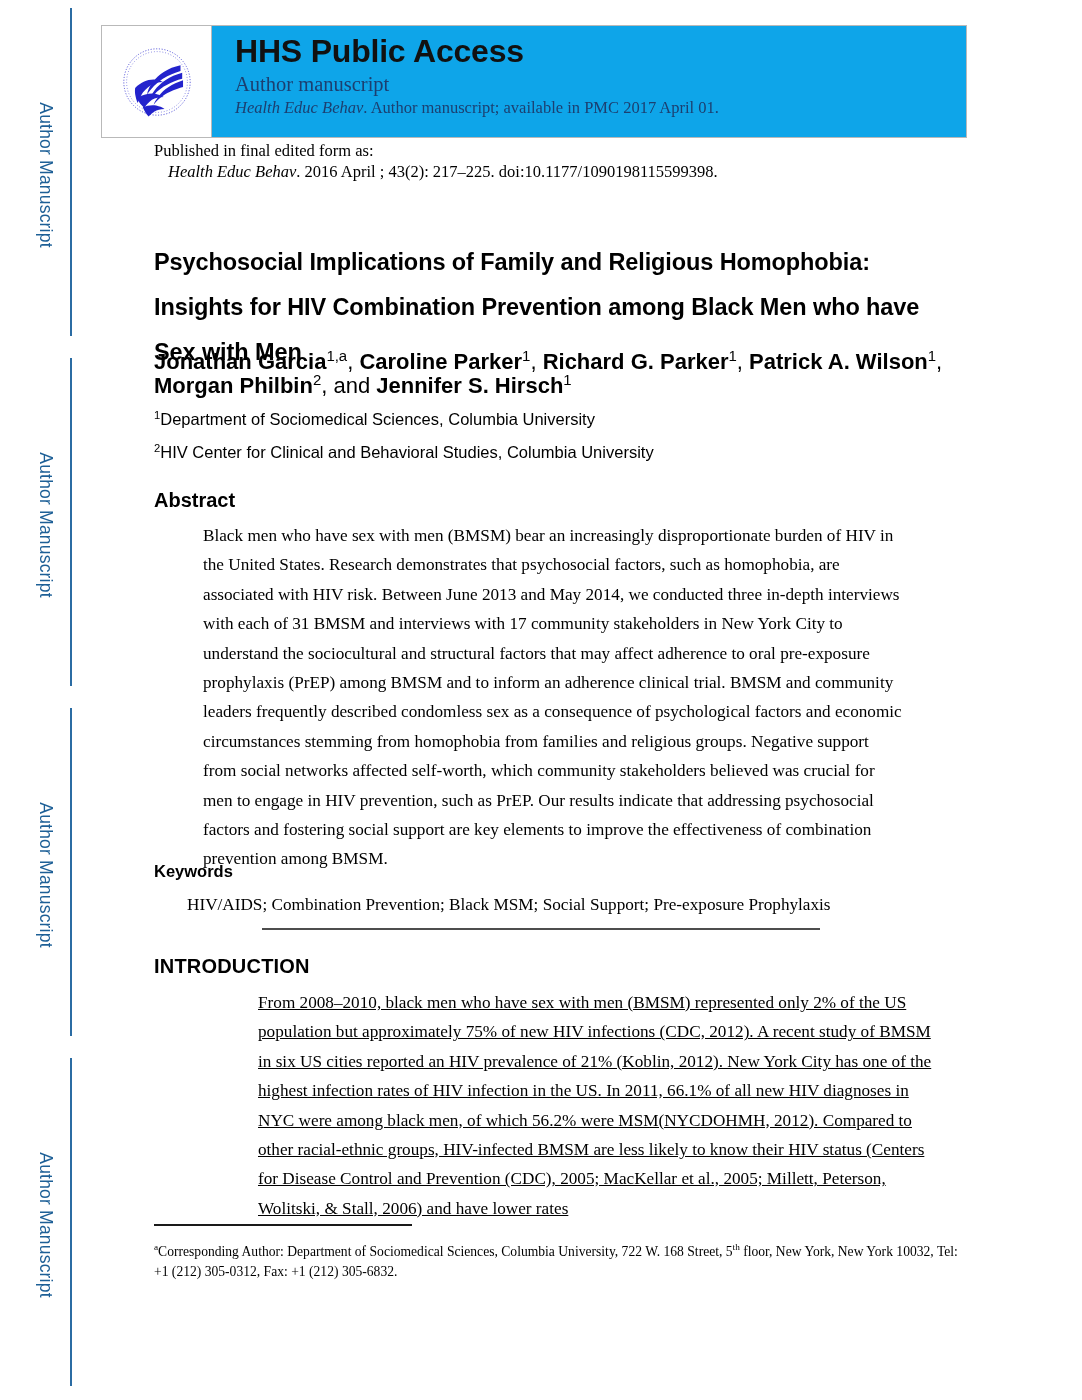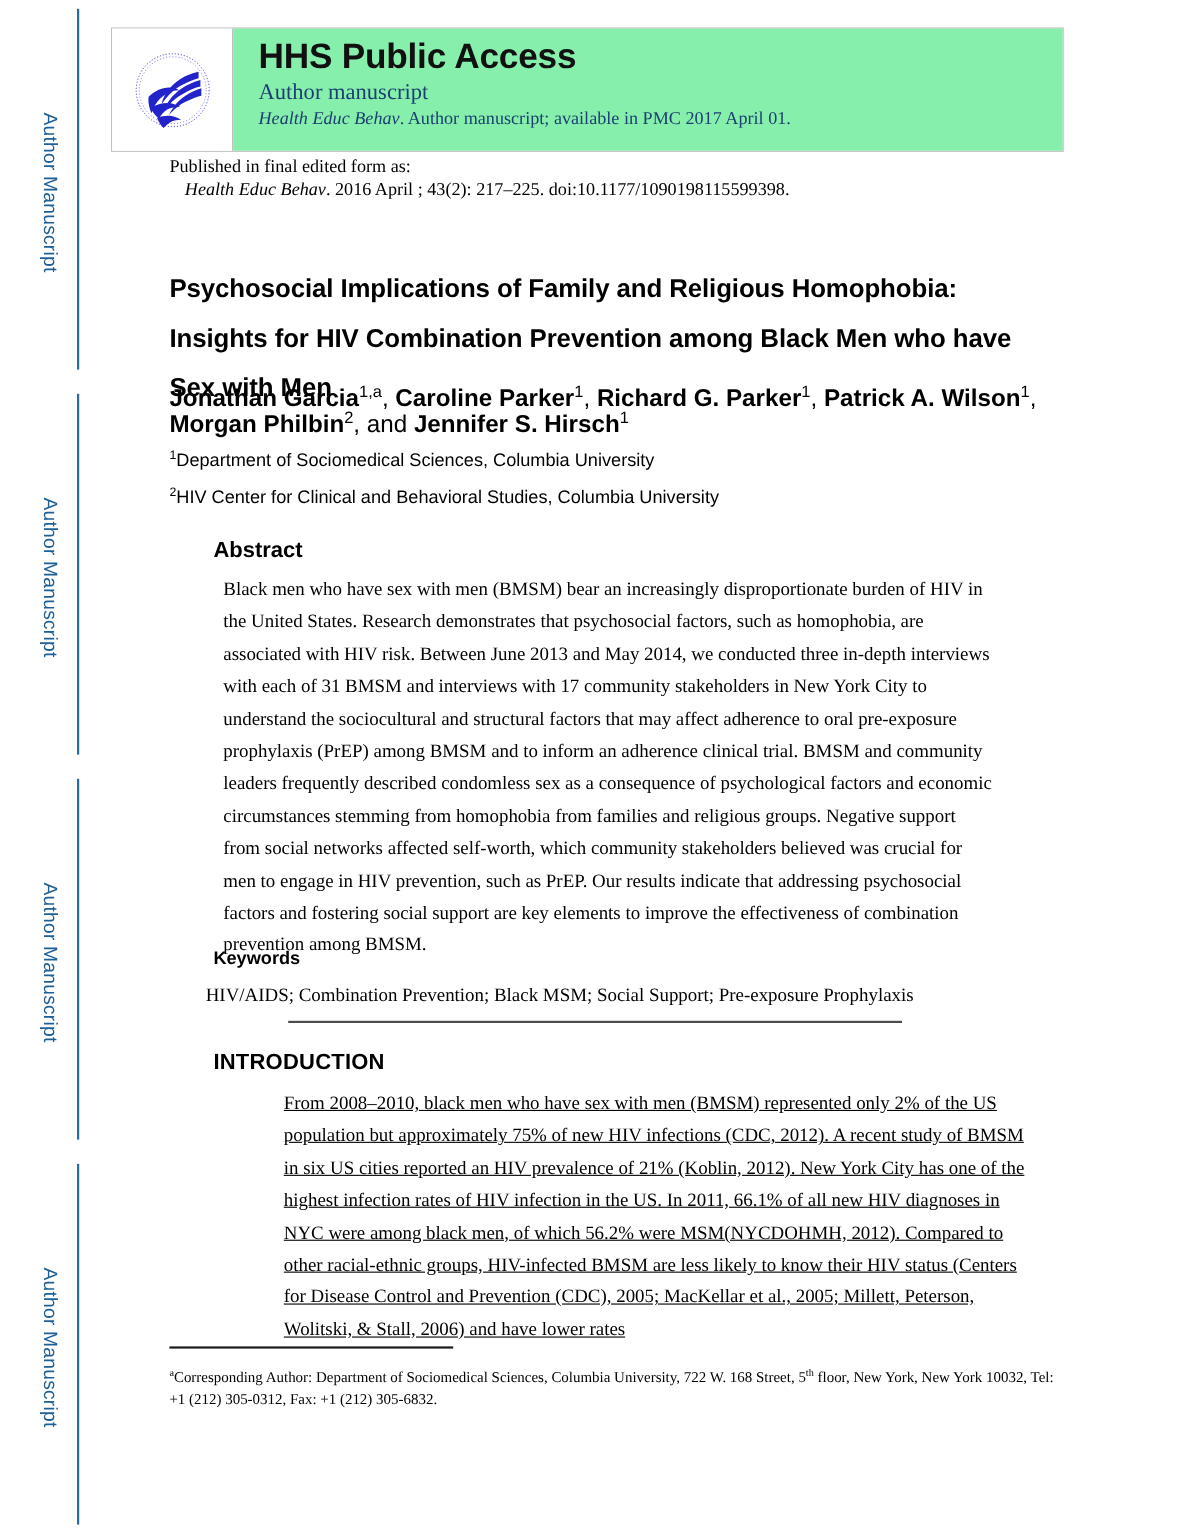--- a/index.html
+++ b/index.html
@@ -69,21 +69,21 @@
     width: 110px;
     flex: 0 0 110px;
     border-right: 1px solid #b9b9b9;
     display: flex;
     align-items: center;
     justify-content: center;
     background: #ffffff;
   }
   #banner-text-cell {
     flex: 1 1 auto;
-    background: #86efac;
+    background: #0ea5e9;
     padding: 7px 12px 0 23px;
   }
   #banner-title {
     font-family: "Liberation Sans", sans-serif;
     font-weight: bold;
     font-size: 32px;
     line-height: 36px;
     color: #111111;
     letter-spacing: -0.2px;
   }
@@ -153,21 +153,20 @@
   #affil-1 { top: 408px; }
   #affil-2 { top: 441px; }
 
   
   .sec-head {
     position: absolute;
     left: 58px;
     font-family: "Liberation Sans", sans-serif;
     font-weight: bold;
     color: #000;
-    margin-left: 40px;
   }
   #abstract-head { top: 489px; font-size: 20px; }
   #keywords-head { top: 862px; font-size: 16.5px; }
   #intro-head { top: 955px; font-size: 20px; letter-spacing: 0.2px; text-align: right; }
 
   
   .body-para {
     position: absolute;
     font-size: 17.2px;
     line-height: 29.4px;

